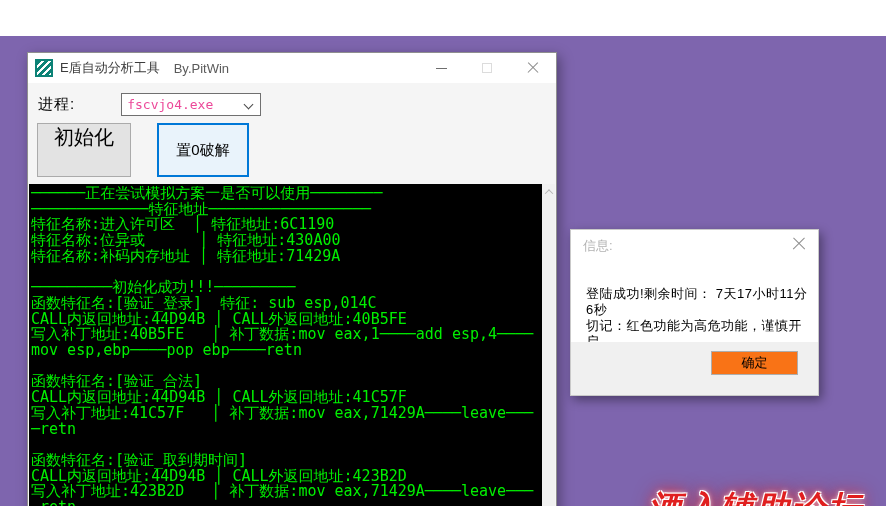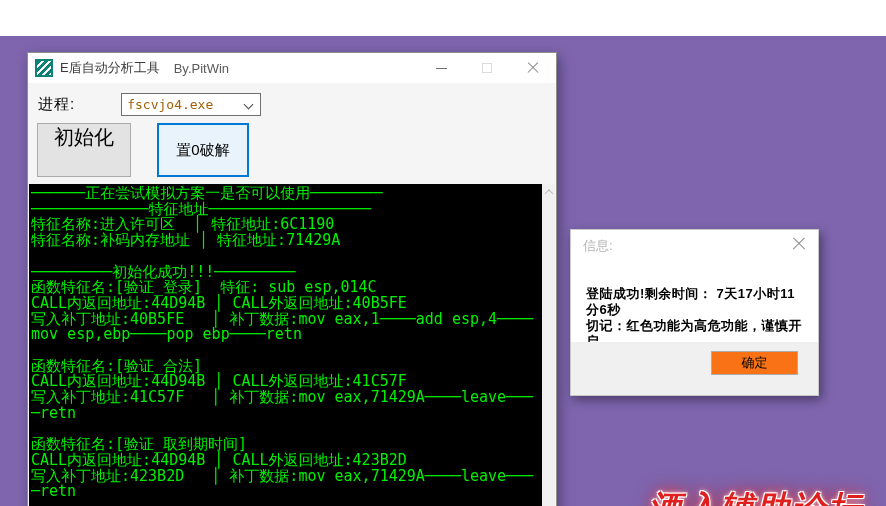--- a/index.html
+++ b/index.html
@@ -23,21 +23,21 @@
   .glyph-max { width:10px; height:10px; border:1px solid #dcdcdc; background:#fff; }
   .glyph-x { position:relative; width:12px; height:12px; }
   .glyph-x::before,.glyph-x::after{ content:""; position:absolute; left:-1px; top:5px; width:14px; height:1.4px; background:#8a8a8a; }
   .glyph-x::before{ transform:rotate(45deg);} .glyph-x::after{ transform:rotate(-45deg);}
 
   
   .proc-row { position:absolute; left:10px; top:39px; height:24px; display:flex; align-items:center;gap:43px; }
   .proc-label { font-size:15px; color:#000; letter-spacing:1px; }
   .proc-select { position:relative; margin-left:3px; width:140px; height:23px; background:#fff;
                  border:1px solid #707070; display:flex; align-items:center; padding-left:5px; }
-  .proc-value { font-family:"DejaVu Sans Mono", monospace; font-size:13px; color:#a16207; }
+  .proc-value { font-family:"DejaVu Sans Mono", monospace; font-size:13px; color:#ec4899; }
   .dd-chev { position:absolute; right:8px; top:7px; width:7px; height:7px;
              border-left:1.6px solid #4a4a4a; border-top:1.6px solid #4a4a4a; transform:rotate(-135deg); }
 
   
   .btn-init { position:absolute; left:9px; top:70px; width:94px; height:54px;
               background:#e3e3e3; border:1px solid #ababab;
               font-size:20px; color:#000; display:flex; align-items:flex-start; justify-content:center; }
   .btn-crack { position:absolute; left:129px; top:70px; width:92px; height:54px;
                background:#e9f3fb; border:2px solid #0078d7;
                font-size:15px; color:#000; display:flex; align-items:center; justify-content:center; }
@@ -56,21 +56,21 @@
 
   
   .dlg { position:absolute; left:570px; top:193px; width:249px; height:167px;
          background:#ffffff; border:1px solid #c9c9c9;
          box-shadow:3px 4px 10px rgba(0,0,0,.4); }
   .dlg-title { position:absolute; left:12px; top:7px; font-size:13px; color:#b2b2b2; }
   .dlg-close { position:absolute; right:12px; top:7px; width:14px; height:14px; }
   .dlg-close::before,.dlg-close::after{ content:""; position:absolute; left:-1px; top:6px; width:16px; height:1.4px; background:#8f8f8f; }
   .dlg-close::before{ transform:rotate(45deg);} .dlg-close::after{ transform:rotate(-45deg);}
   .dlg-body { position:absolute; left:15px; top:56px; right:10px; }
-  .dlg-line { font-size:13px; color:#000; line-height:16px; letter-spacing:.5px;font-weight:bold; }
+  .dlg-line { font-size:13px; color:#000; line-height:16px; letter-spacing:.5px; }
   .dlg-footer { position:absolute; left:0; right:0; bottom:0; height:53px; background:#f0f0f0; }
   .dlg-ok { position:absolute; left:140px; top:9px; width:87px; height:24px;
             background:#f97316; border:1px solid #adadad; font-size:13px; color:#000;
             display:flex; align-items:center; justify-content:center; }
 
   
   .watermark { position:absolute; left:648px; top:450px; width:238px; text-align:left;
                font-family:"DejaVu Serif", serif; font-style:italic; font-weight:bold;
                font-size:33px; letter-spacing:3px; color:#e01f1f;
                text-shadow:1px 1px 0 #fff,-1px -1px 0 #fff,1px -1px 0 #fff,-1px 1px 0 #fff,
@@ -113,20 +113,21 @@
     </div>
     <div class="btn-crack">
       <span>置0破解</span>
     </div>
 
     <div class="console">
       <div class="console-text">
         <div class="cline">──────正在尝试模拟方案一是否可以使用────────</div>
         <div class="cline">─────────────特征地址──────────────────</div>
         <div class="cline">特征名称:进入许可区  │ 特征地址:6C1190</div>
+        <div class="cline">特征名称:位异或      │ 特征地址:430A00</div>
         <div class="cline">特征名称:补码内存地址 │ 特征地址:71429A</div>
         <div class="cline"></div>
         <div class="cline">─────────初始化成功!!!─────────</div>
         <div class="cline">函数特征名:[验证_登录]  特征: sub esp,014C</div>
         <div class="cline">CALL内返回地址:44D94B │ CALL外返回地址:40B5FE</div>
         <div class="cline">写入补丁地址:40B5FE   │ 补丁数据:mov eax,1────add esp,4────mov esp,ebp────pop ebp────retn</div>
         <div class="cline"></div>
         <div class="cline">函数特征名:[验证_合法]</div>
         <div class="cline">CALL内返回地址:44D94B │ CALL外返回地址:41C57F</div>
         <div class="cline">写入补丁地址:41C57F   │ 补丁数据:mov eax,71429A────leave────retn</div>

